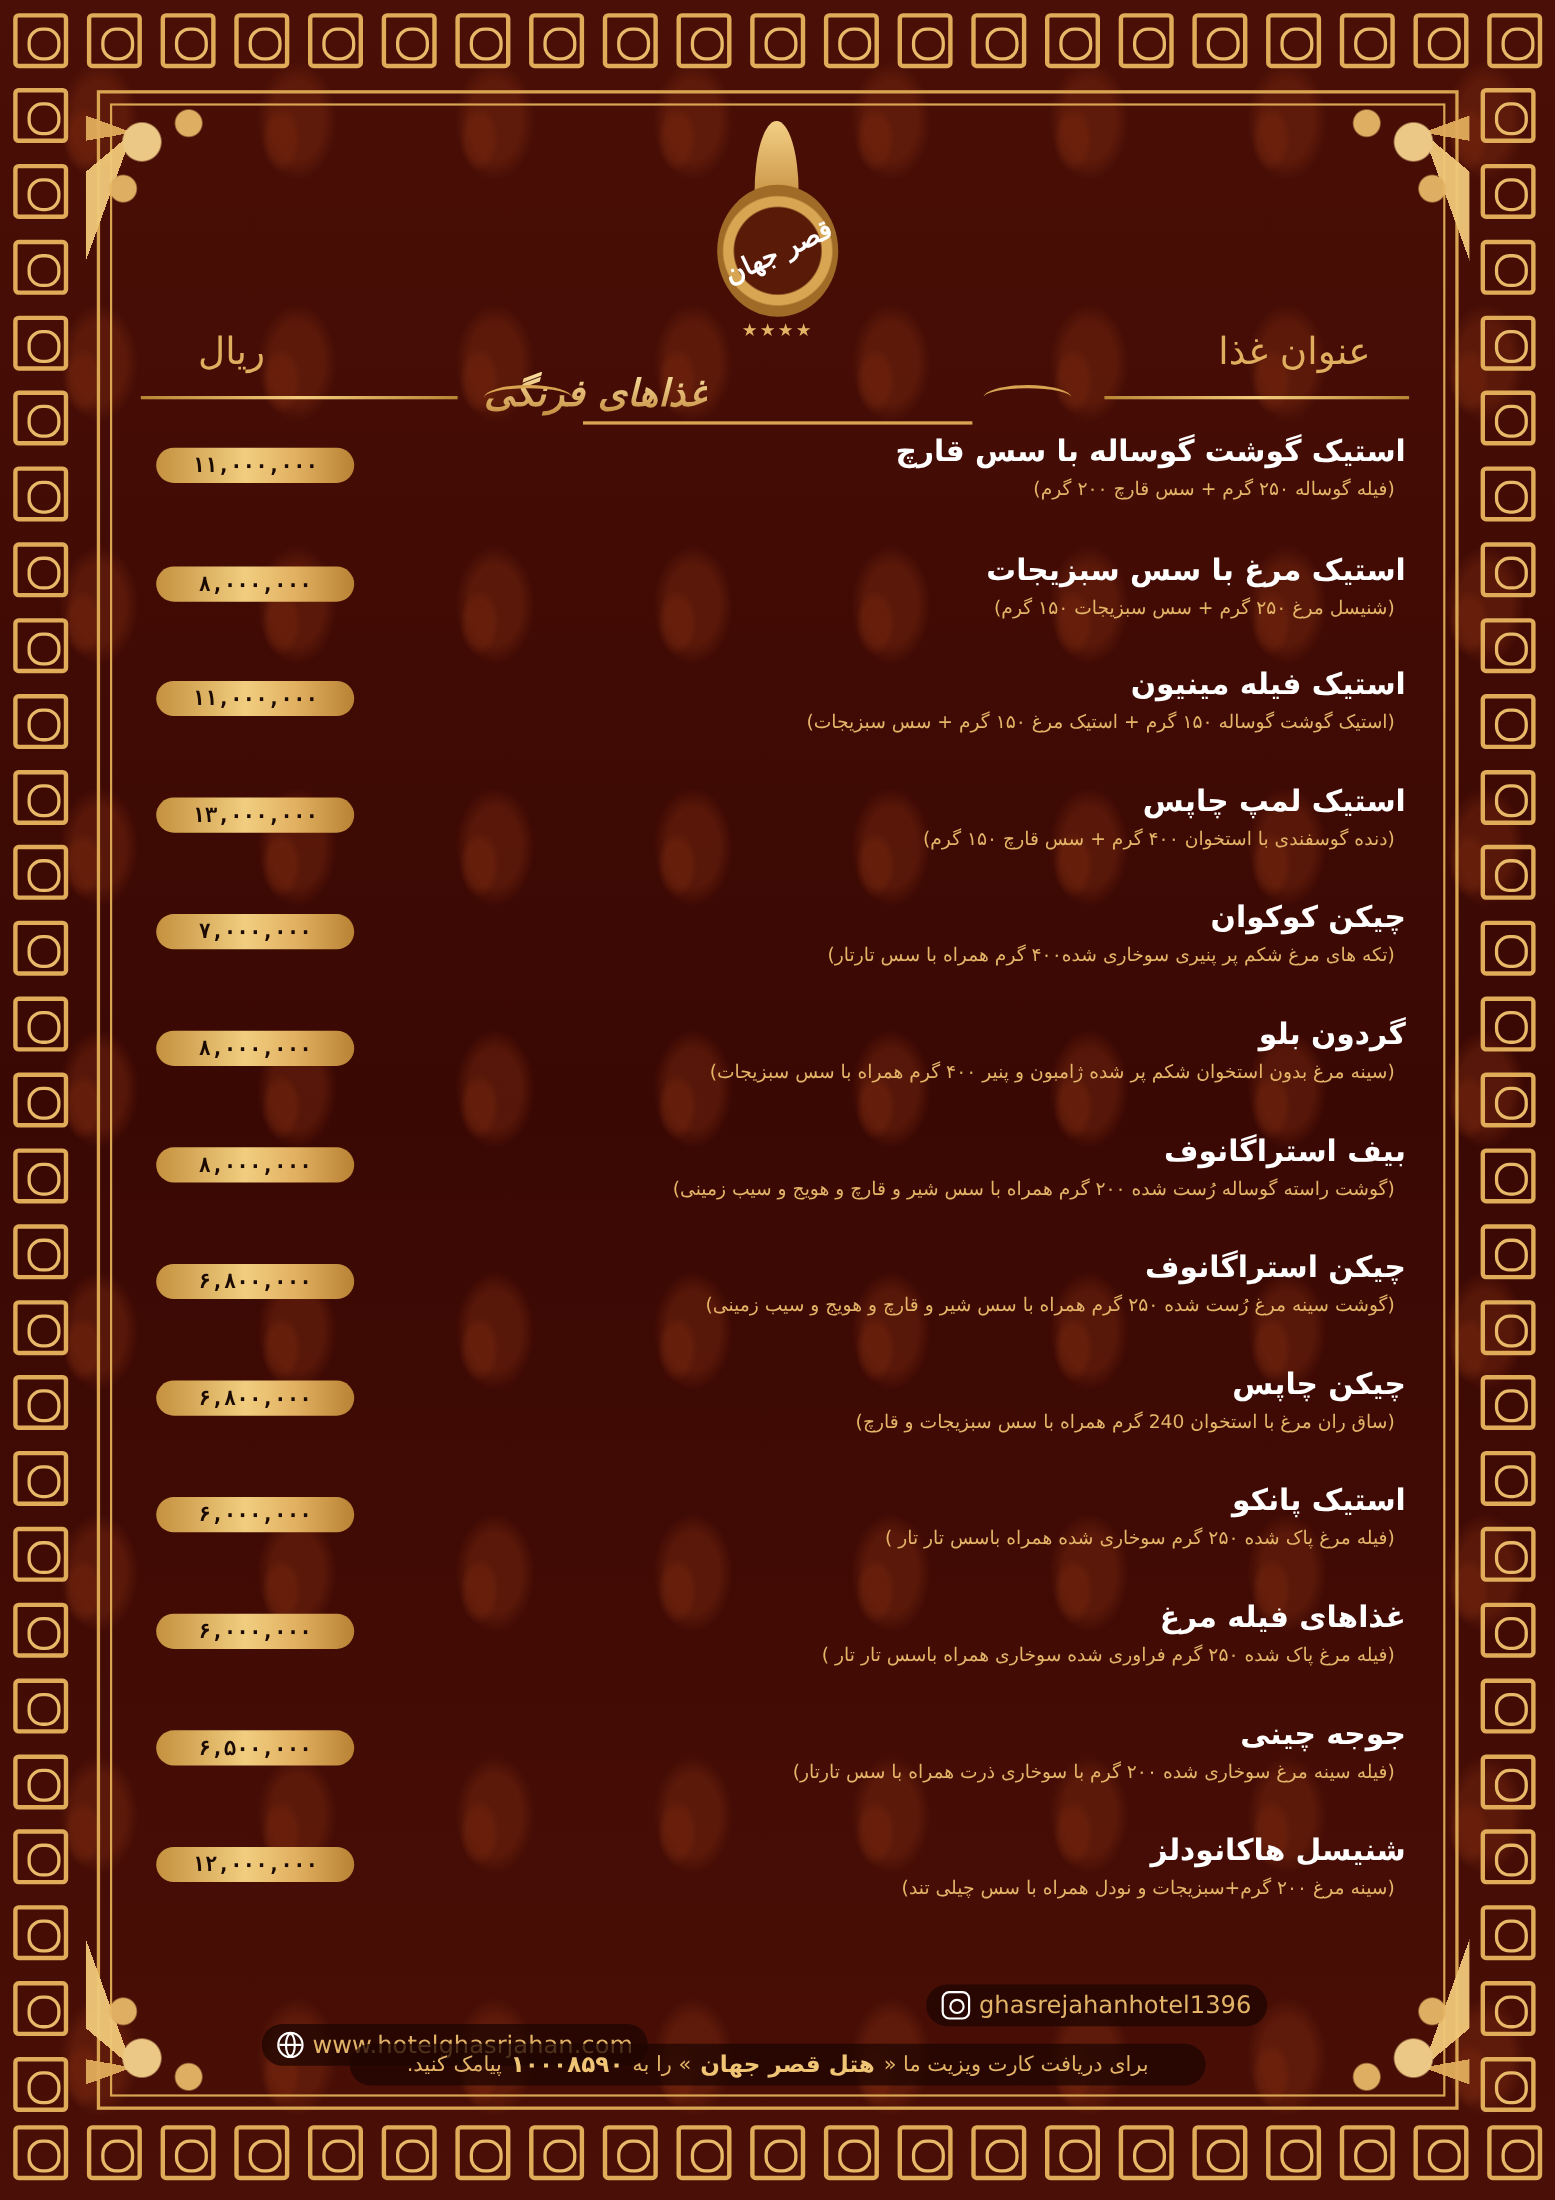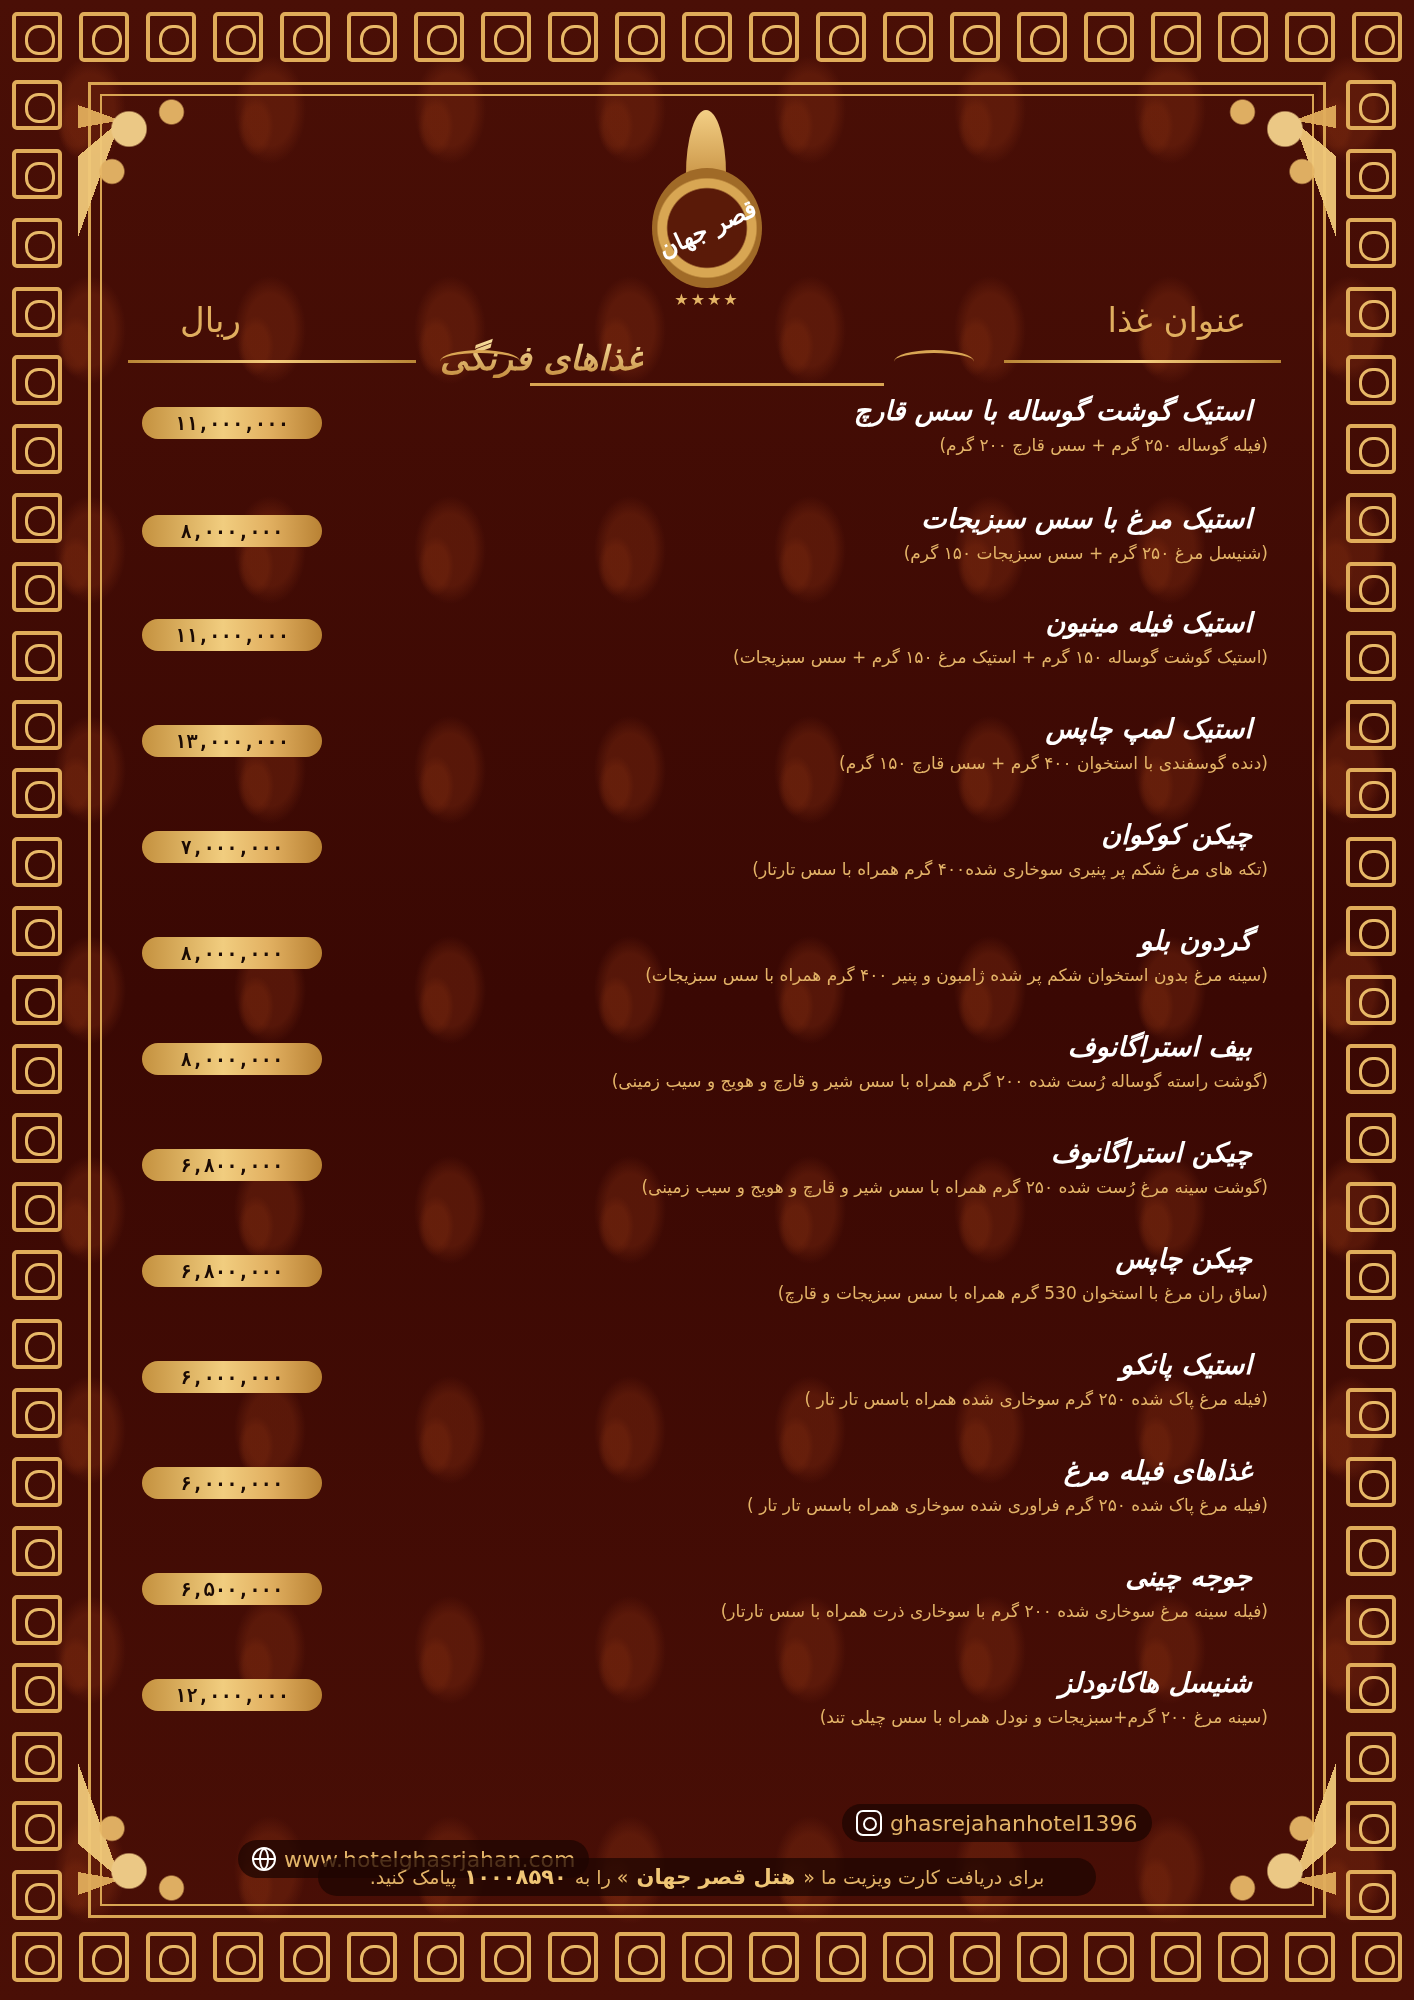--- a/index.html
+++ b/index.html
@@ -83,22 +83,22 @@
   .title-banner .txt {
     font-size: 34px; font-weight: bold; font-style: italic;
     background: linear-gradient(180deg, #fbe3a3, #c48c3e);
     -webkit-background-clip: text; background-clip: text; color: transparent;
   }
 
   
   .items { position: absolute; left: 0; right: 0; top: 395px; }
   .item { position: absolute; left: 0; right: 0; height: 90px; }
   .item .name {
-    position: absolute; right: 162px; top: 0; color: #ffffff; font-size: 27px; font-weight: bold;
-    direction: rtl; white-space: nowrap; font-style: italic;
+    position: absolute; right: 136px; top: 0; color: #ffffff; font-size: 27px; font-weight: bold;
+    direction: rtl; white-space: nowrap;
   }
   .item .desc {
     position: absolute; right: 146px; top: 40px; color: #e4b468; font-size: 17px;
     direction: rtl; white-space: nowrap;
   }
   .item .price {
     position: absolute; left: 142px; top: 12px; width: 180px; height: 32px;
     border-radius: 16px;
     background: linear-gradient(90deg, #c4913f 0%, #f1cd7f 45%, #e2b162 70%, #b98234 100%);
     color: #1a0a04; font-weight: bold; font-size: 19px; letter-spacing: 3px;
@@ -300,21 +300,21 @@
     <div class="desc">(گوشت راسته گوساله رُست شده ۲۰۰ گرم همراه با سس شیر و قارچ و هویج و سیب زمینی)</div>
     <div class="price">۸,۰۰۰,۰۰۰</div>
   </div>
   <div class="item" style="top:742px">
     <div class="name">چیکن استراگانوف</div>
     <div class="desc">(گوشت سینه مرغ رُست شده ۲۵۰ گرم همراه با سس شیر و قارچ و هویج و سیب زمینی)</div>
     <div class="price">۶,۸۰۰,۰۰۰</div>
   </div>
   <div class="item" style="top:848px">
     <div class="name">چیکن چاپس</div>
-    <div class="desc">(ساق ران مرغ با استخوان 530 گرم همراه با سس سبزیجات و قارچ)</div>
+    <div class="desc">(ساق ران مرغ با استخوان 240 گرم همراه با سس سبزیجات و قارچ)</div>
     <div class="price">۶,۸۰۰,۰۰۰</div>
   </div>
   <div class="item" style="top:954px">
     <div class="name">استیک پانکو</div>
     <div class="desc">(فیله مرغ پاک شده ۲۵۰ گرم سوخاری شده همراه باسس تار تار )</div>
     <div class="price">۶,۰۰۰,۰۰۰</div>
   </div>
   <div class="item" style="top:1060px">
     <div class="name">غذاهای فیله مرغ</div>
     <div class="desc">(فیله مرغ پاک شده ۲۵۰ گرم فراوری شده سوخاری همراه باسس تار تار )</div>

